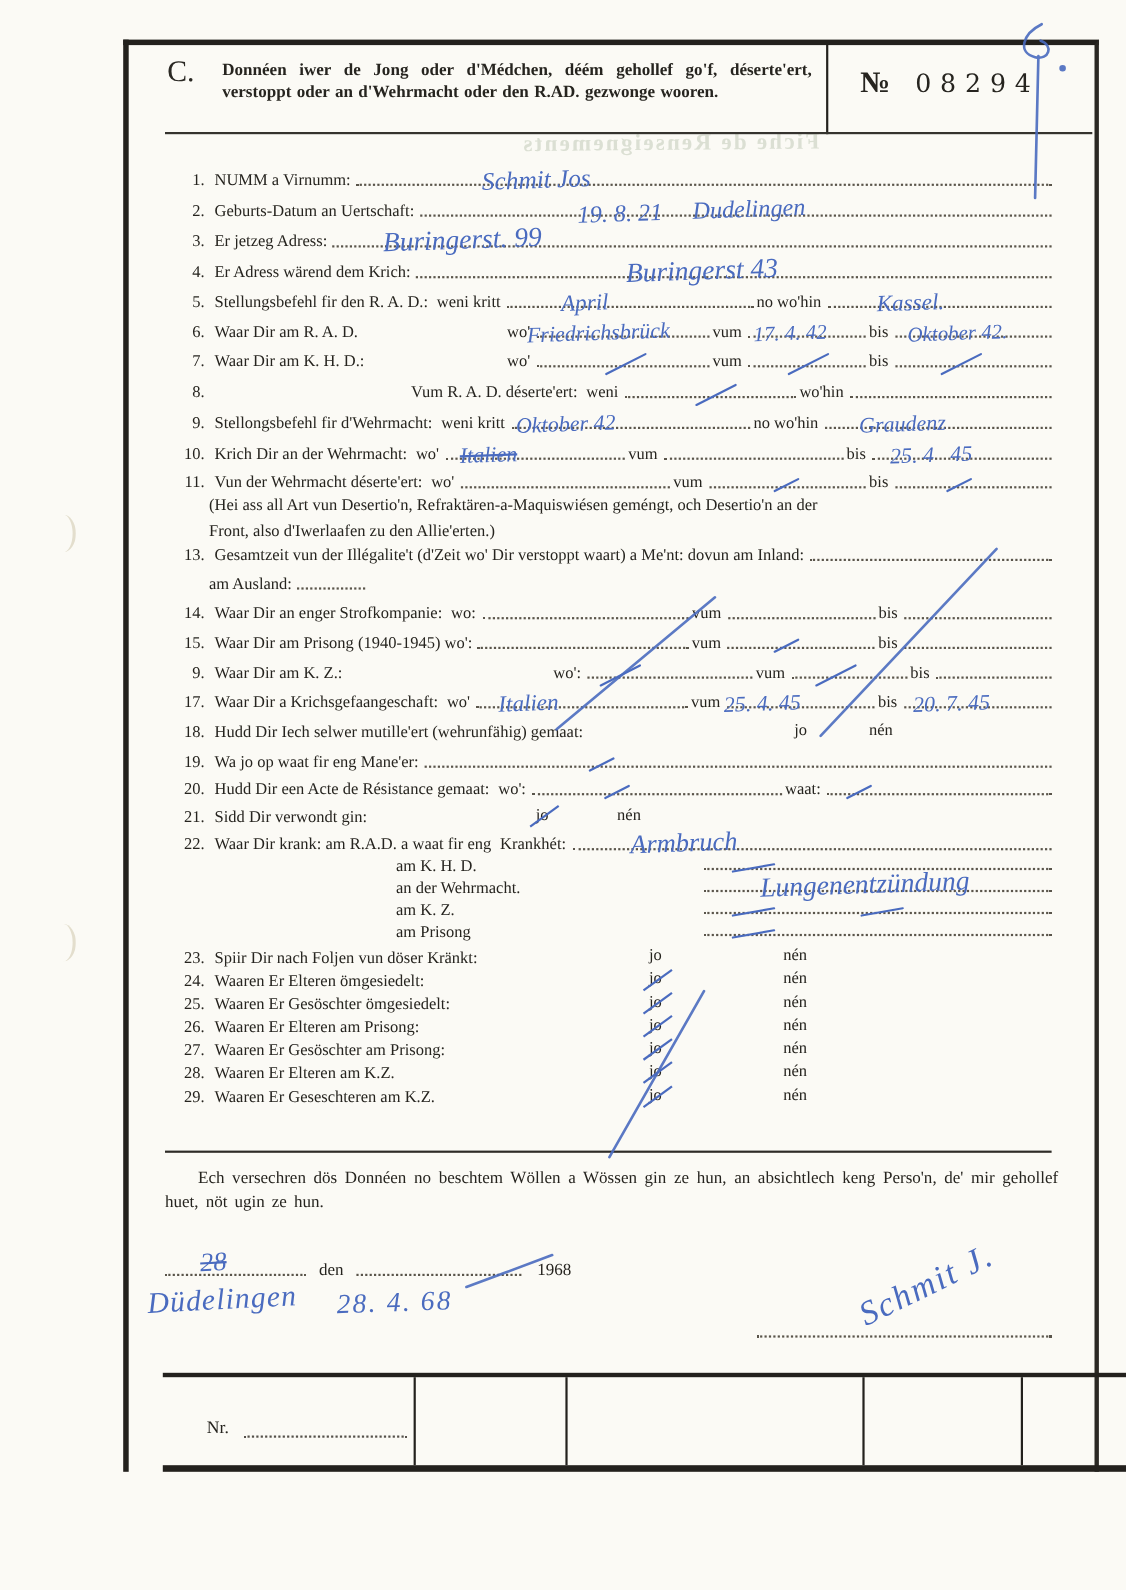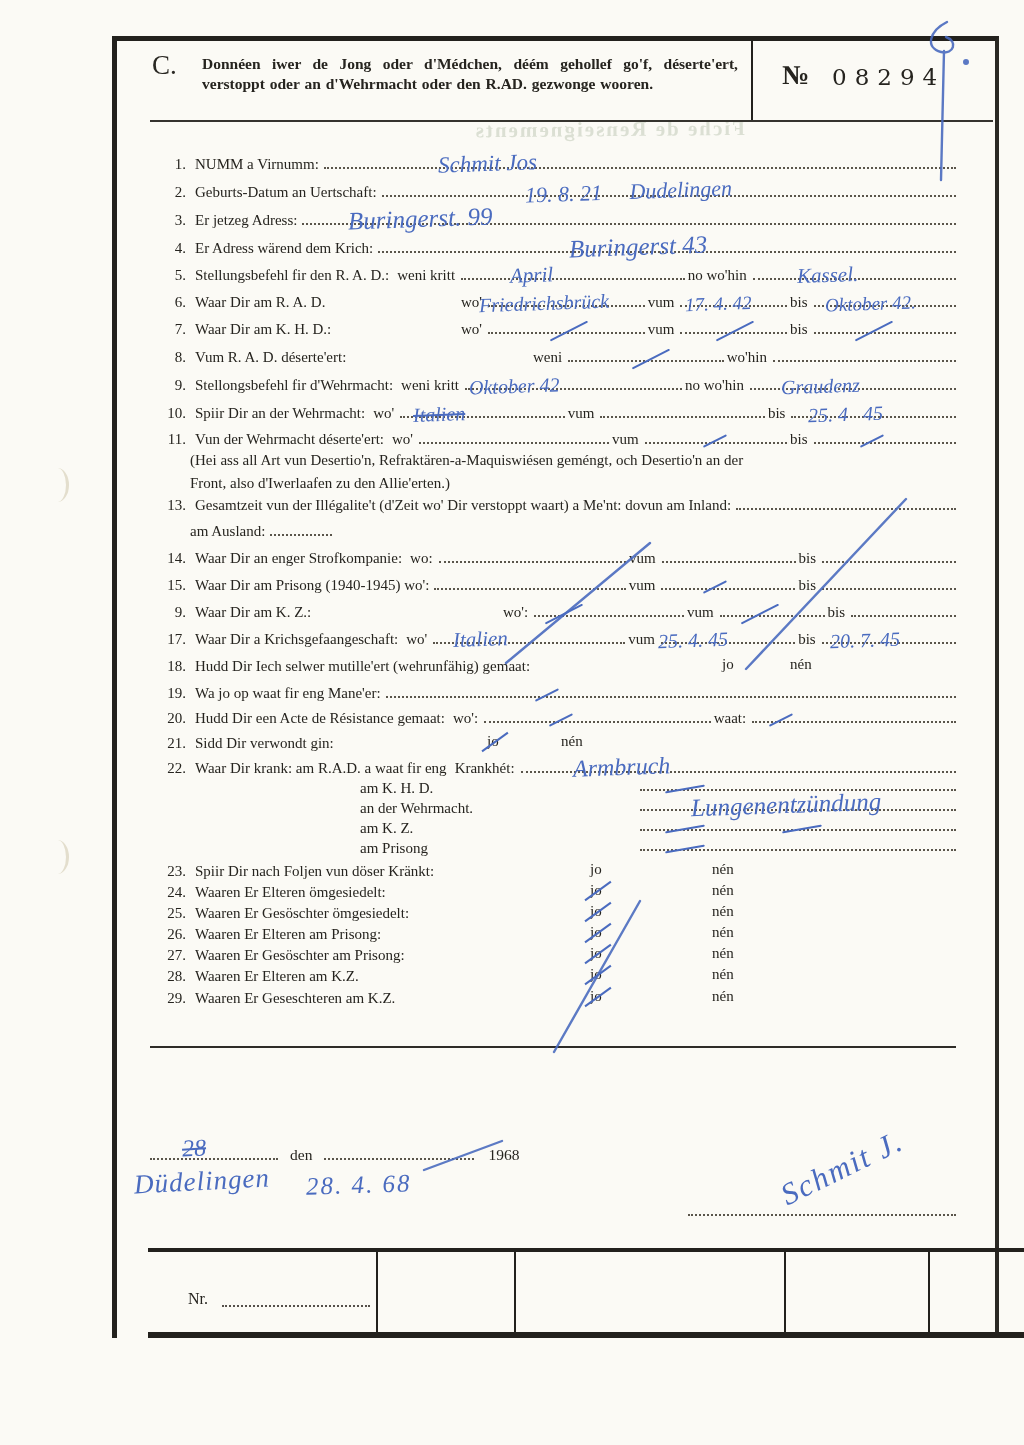--- a/index.html
+++ b/index.html
@@ -138,21 +138,21 @@
         <span class="dot" style="flex-grow: 0.75;">
           <span class="slash" style="left: 32%; width: 42px;"></span>
         </span>
         <span class="pre">bis</span>
         <span class="dot" style="flex-grow: 1;">
           <span class="slash" style="left: 28%; width: 42px;"></span>
         </span>
       </div>
       <div class="row" style="height: 28px;">
         <span class="num">8.</span>
-        <span class="lbl" style="width: 330px;">Vum R. A. D. déserte'ert:</span>
+        <span class="lbl" style="width: 330px; text-align: right;">Vum R. A. D. déserte'ert:</span>
         <span class="pre">weni</span>
         <span class="dot" style="flex-grow: 0.85;">
           <span class="slash" style="left: 40%; width: 42px;"></span>
         </span>
         <span class="pre">wo'hin</span>
         <span class="dot" style="flex-grow: 1;"></span>
       </div>
       <div class="row" style="height: 28px;">
         <span class="num">9.</span>
         <span class="lbl">Stellongsbefehl fir d'Wehrmacht:</span>
@@ -160,21 +160,21 @@
         <span class="dot" style="flex-grow: 1;">
           <span class="hw" style="left: 2%; font-size: 20px;">Oktober 42</span>
         </span>
         <span class="pre">no wo'hin</span>
         <span class="dot" style="flex-grow: 0.95;">
           <span class="hw" style="left: 15%; font-size: 20px;">Graudenz</span>
         </span>
       </div>
       <div class="row" style="height: 28px;">
         <span class="num">10.</span>
-        <span class="lbl">Spiir Dir an der Wehrmacht:</span>
+        <span class="lbl">Krich Dir an der Wehrmacht:</span>
         <span class="pre">wo'</span>
         <span class="dot" style="flex-grow: 0.9;">
           <span class="hw strike" style="left: 8%; font-size: 20px;">Italien</span>
         </span>
         <span class="pre">vum</span>
         <span class="dot" style="flex-grow: 0.9;"></span>
         <span class="pre">bis</span>
         <span class="dot" style="flex-grow: 0.9;">
           <span class="hw" style="left: 10%; font-size: 20px;">25. 4   45</span>
         </span>
@@ -357,20 +357,21 @@
       </div>
       <div class="row" style="height: 22px;">
         <span class="num">29.</span>
         <span class="lbl">Waaren Er Geseschteren am K.Z.</span>
         <span class="ans crossed" style="left: 440px;">jo</span>
         <span class="ans" style="left: 562px;">nén</span>
       </div>
     </div>
 
   <div class="sep-rule"></div>
+  <div class="decl">Ech versechren dös Donnéen no beschtem Wöllen a Wössen gin ze hun, an absichtlech keng Perso'n, de' mir gehollef huet, nöt ugin ze hun.</div>
 
   <div class="date-row">
     <span class="dfield" style="width:128px;"></span>
     <span style="margin:0 12px;">den</span>
     <span class="dfield" style="width:150px;"></span>
     <span style="margin-left:14px;">1968</span>
   </div>
   <div class="hw-free" style="left:182px;top:1136px;font-size:24px;text-decoration:line-through;text-decoration-thickness:2px;transform:rotate(-3deg);">28</div>
   <div class="hw-free" style="left:134px;top:1168px;font-size:27px;transform:rotate(-3deg);letter-spacing:1px;">Düdelingen</div>
   <div class="hw-free" style="left:306px;top:1172px;font-size:25px;transform:rotate(-2deg);letter-spacing:2px;">28. 4. 68</div>

